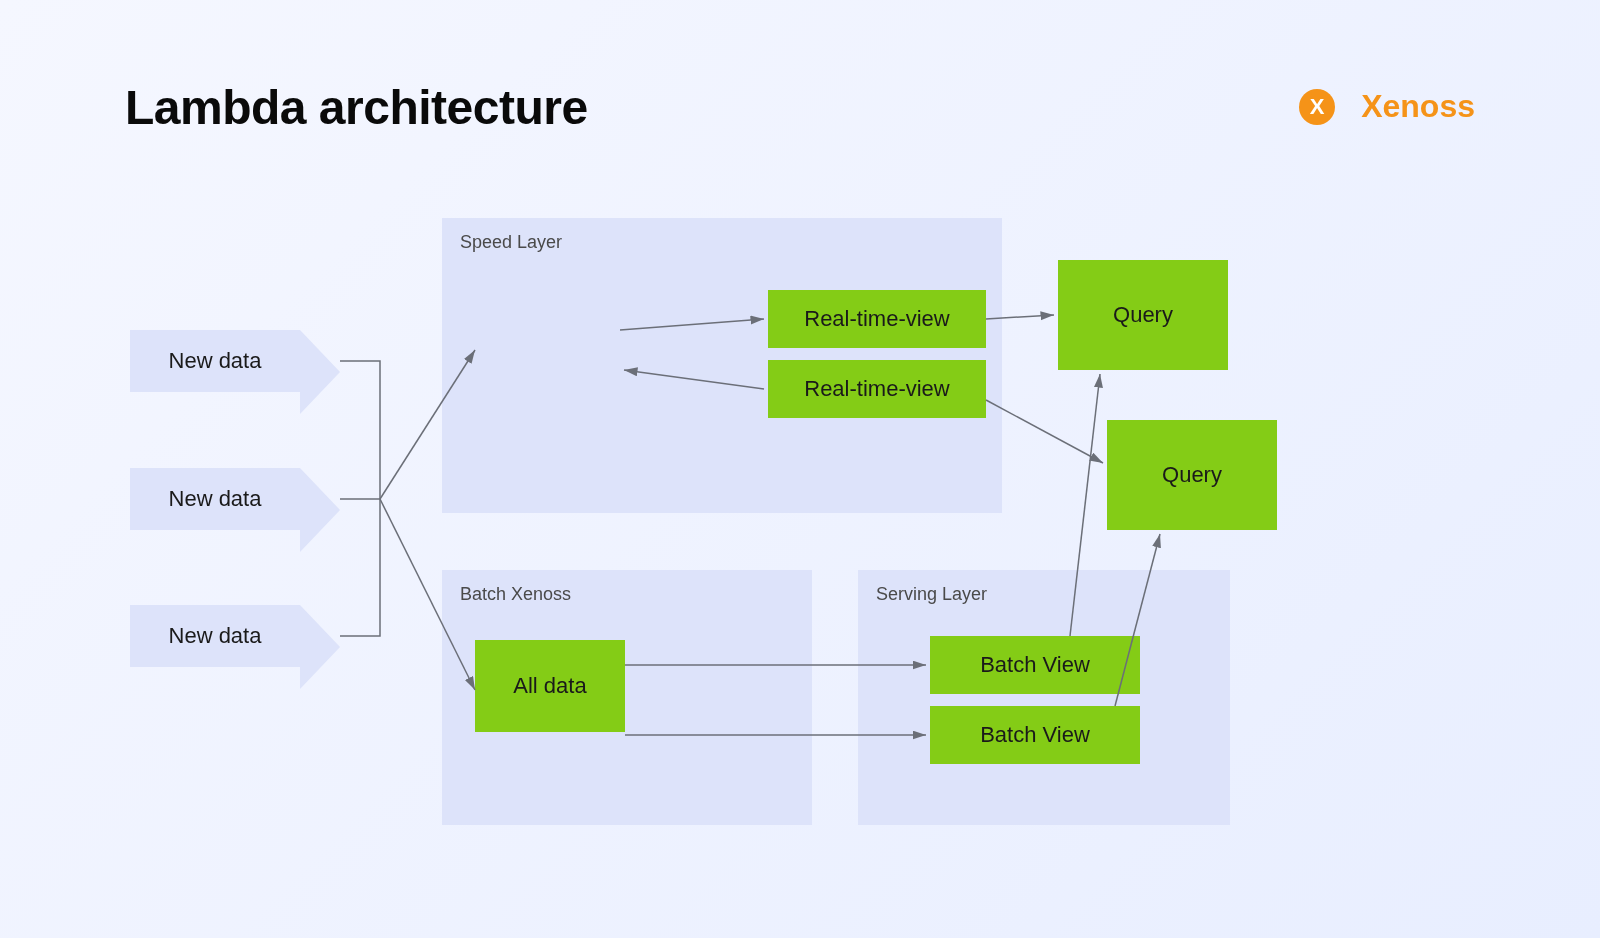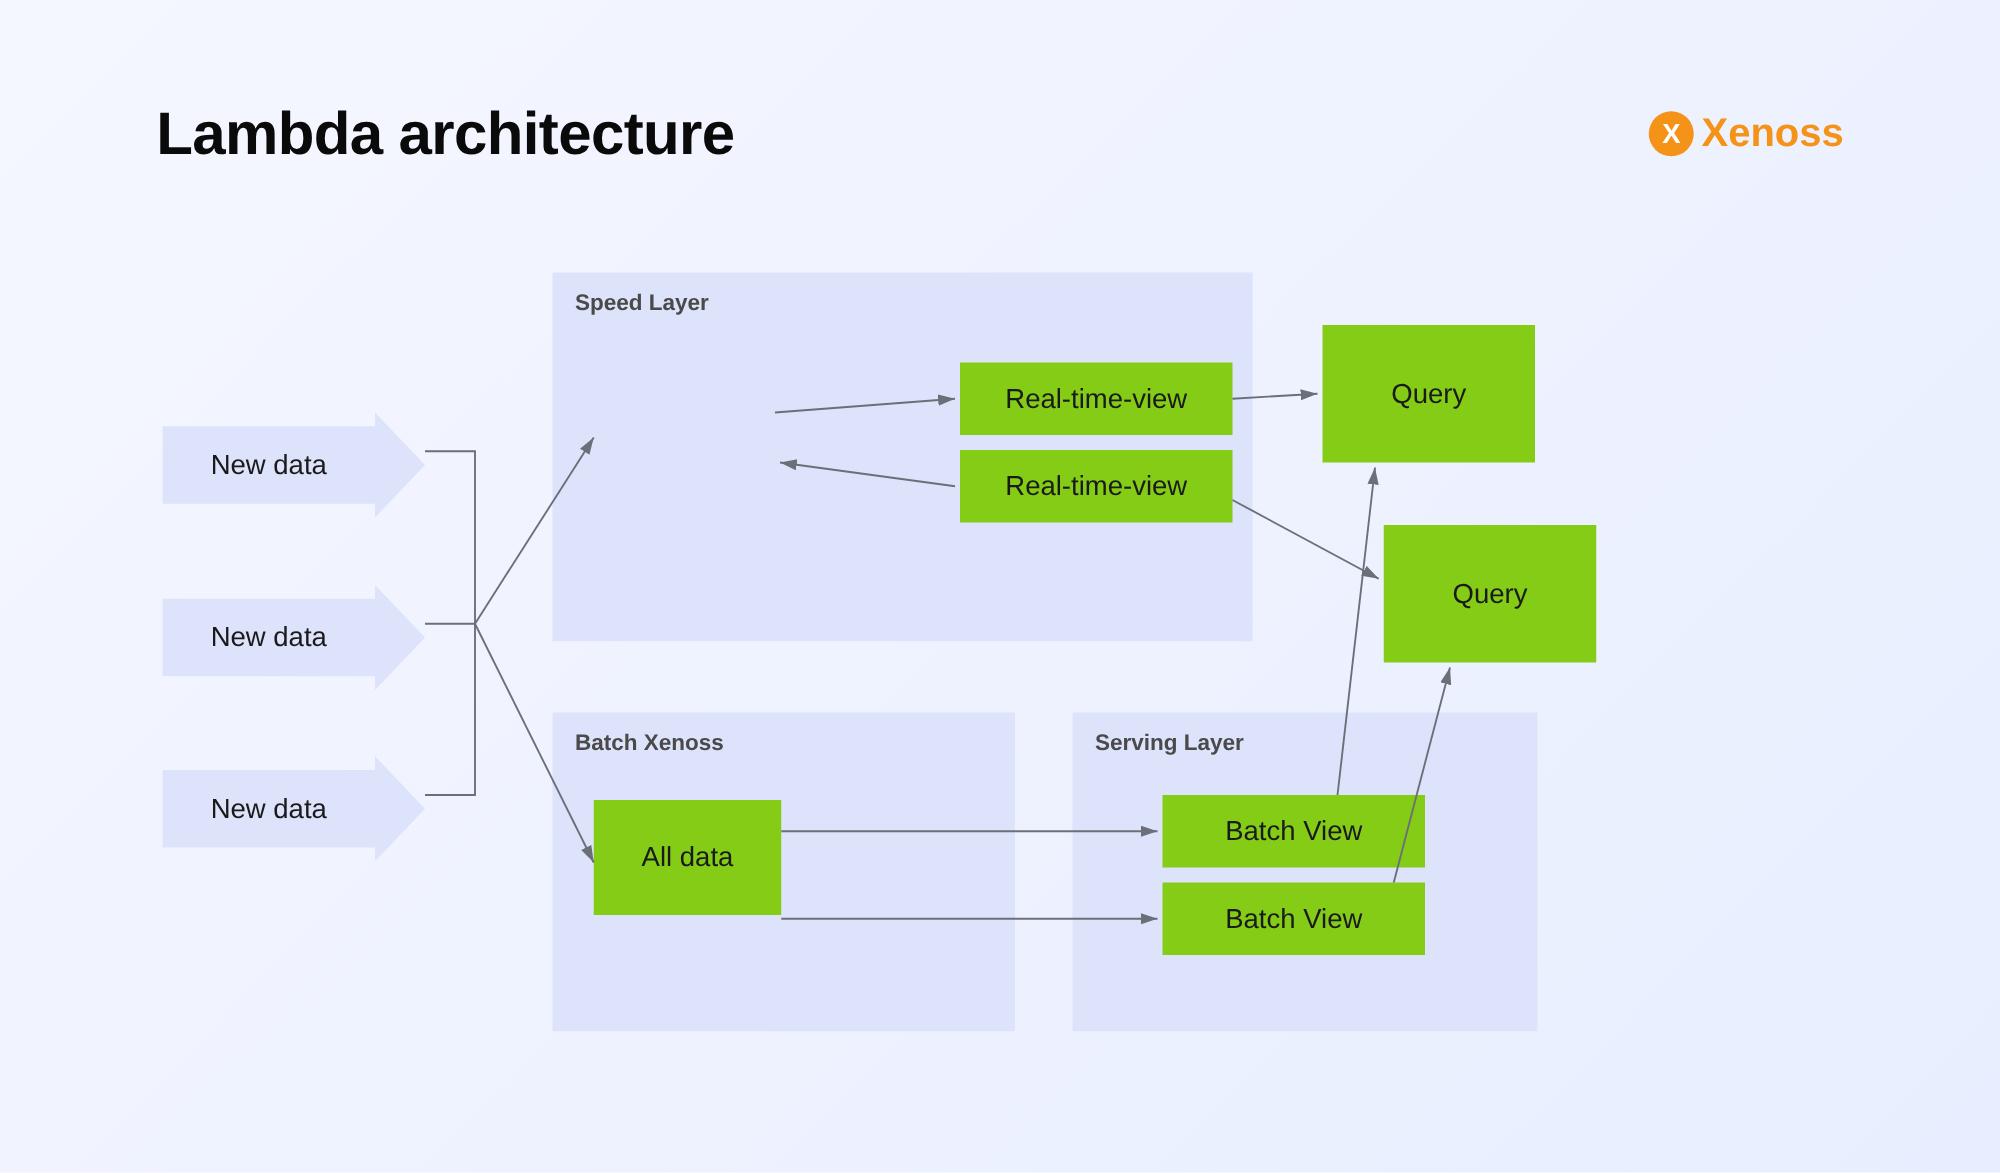--- a/index.html
+++ b/index.html
@@ -37,49 +37,49 @@
       align-items: center;
       justify-content: center;
       color: #fff;
       font-weight: 800;
       font-size: 22px;
     }
     .logo-text {
       color: #f59318;
       font-size: 32px;
       font-weight: 700;
+      margin-left: 20px;
     }
     .canvas {
       position: absolute;
       left: 0;
       top: 0;
       width: 1600px;
       height: 938px;
     }
     .layer-box {
       position: absolute;
       background: #dde3fa;
       padding: 14px 18px;
     }
-    .layer-label { font-size: 18px; color: #4a4a4a; font-weight: 700; }
+    .layer-label { font-size: 18px; color: #4a4a4a; font-weight: 400; }
     .node {
       position: absolute;
       background: #84cc16;
       display: flex;
       align-items: center;
       justify-content: center;
       font-size: 22px;
       color: #1a1a1a;
       text-align: center;
       line-height: 1.25;
     }
     .data-arrow-shape {
       position: absolute;
       display: flex;
-      align-items: center;
     }
     .data-arrow-body {
       background: #dde3fa;
       height: 62px;
       width: 170px;
       display: flex;
       align-items: center;
       justify-content: center;
       font-size: 22px;
       color: #1a1a1a;

